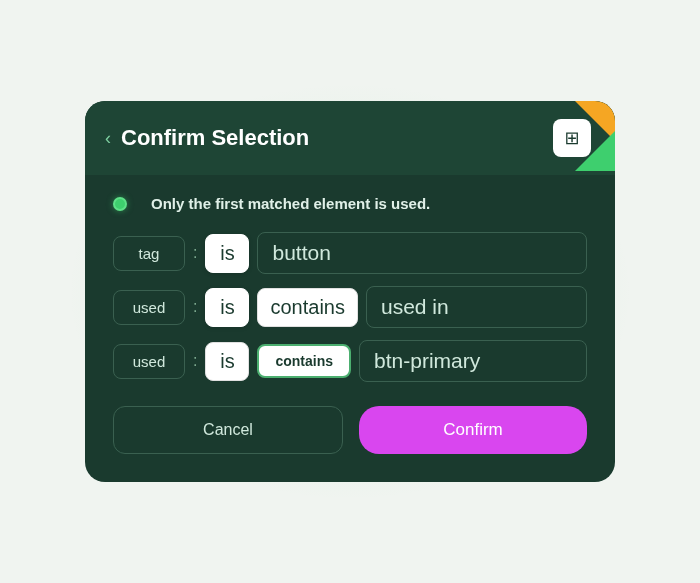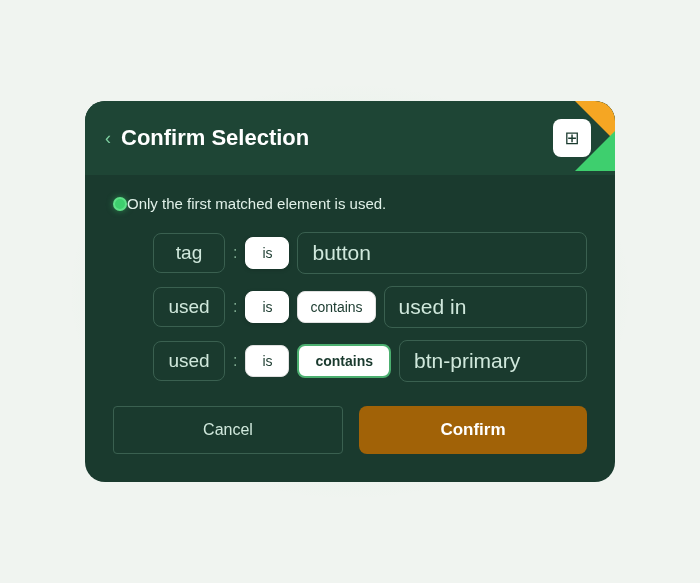--- a/index.html
+++ b/index.html
@@ -98,22 +98,23 @@
 
     .header-icon-inner {
       font-size: 18px;
       color: #1a3a2e;
     }
 
     
     .info-row {
       display: flex;
       align-items: center;
-      gap: 0;
+      gap: 24px;
       padding: 20px 28px 16px 28px;
+      font-weight: bold;
     }
 
     .green-dot {
       width: 14px;
       height: 14px;
       border-radius: 50%;
       background: #3ecf6e;
       flex-shrink: 0;
       border: 2px solid #5ee088;
       box-shadow: 0 0 6px rgba(62,207,110,0.5);
@@ -137,39 +138,38 @@
       align-items: center;
       gap: 8px;
     }
 
     .field-box {
       background: transparent;
       border: 1.5px solid #3a6050;
       border-radius: 8px;
       padding: 8px 7px;
       color: #d0e8dc;
-      font-size: 19px;
+      font-size: 15px;
       min-width: 72px;
       text-align: center;
-      margin-left: 40px;
     }
 
     .colon {
       color: #7eaa90;
       font-size: 16px;
       font-weight: 500;
     }
 
     .operator-box {
       background: #ffffff;
       border: 1.5px solid #e0e0e0;
       border-radius: 8px;
       padding: 7px 12px;
       color: #1a3a2e;
-      font-size: 14px;
+      font-size: 20px;
       font-weight: 500;
       min-width: 44px;
       text-align: center;
     }
 
     .operator-box.active {
       background: #ffffff;
       border: 1.5px solid #ffffff;
       box-shadow: 0 1px 4px rgba(0,0,0,0.15);
     }
@@ -197,37 +197,37 @@
     .buttons-area {
       padding: 0 28px;
       display: flex;
       gap: 16px;
     }
 
     .btn-cancel {
       flex: 1;
       background: transparent;
       border: 1.5px solid #3a6050;
-      border-radius: 4px;
+      border-radius: 12px;
       padding: 14px;
       color: #d0e8dc;
       font-size: 16px;
       font-weight: 500;
       cursor: pointer;
     }
 
     .btn-confirm {
       flex: 1;
-      background: #a16207;
+      background: #d946ef;
       border: none;
-      border-radius: 8px;
+      border-radius: 20px;
       padding: 14px;
       color: #ffffff;
       font-size: 17px;
-      font-weight: 700;
+      font-weight: 400;
       cursor: pointer;
     }
   </style>
 </head>
 <body>
 
 <div class="dialog-wrapper">
   <div class="dialog">
 
     <div class="header">

